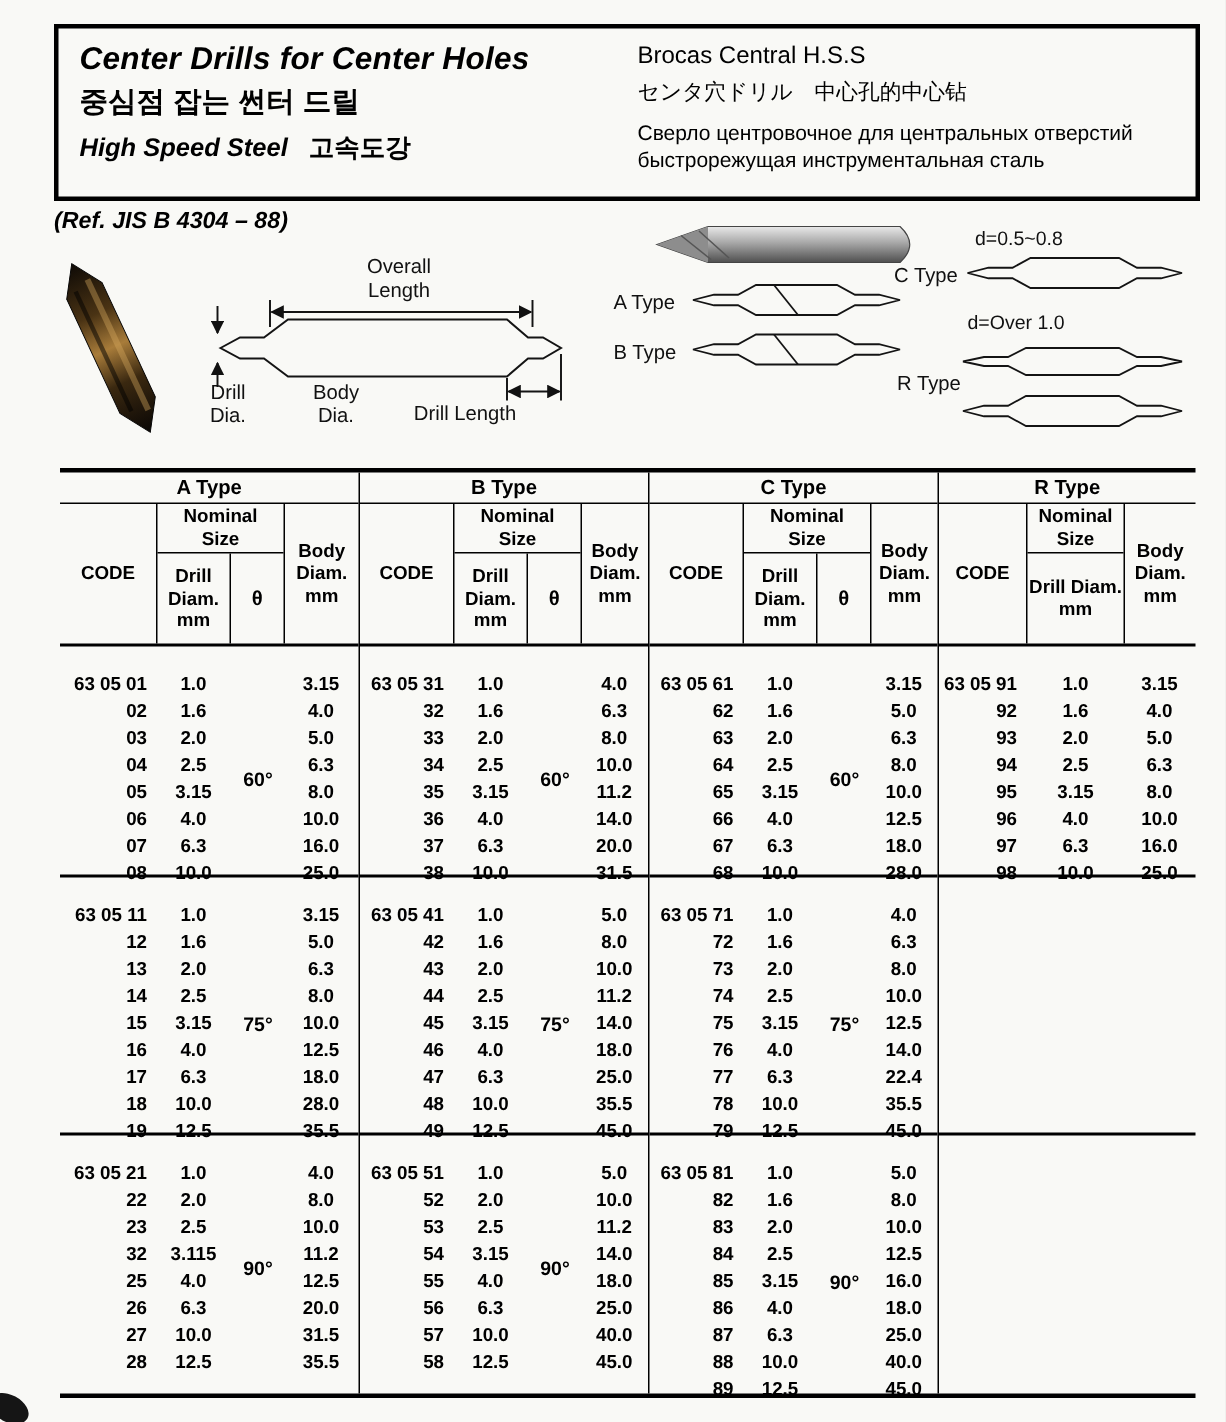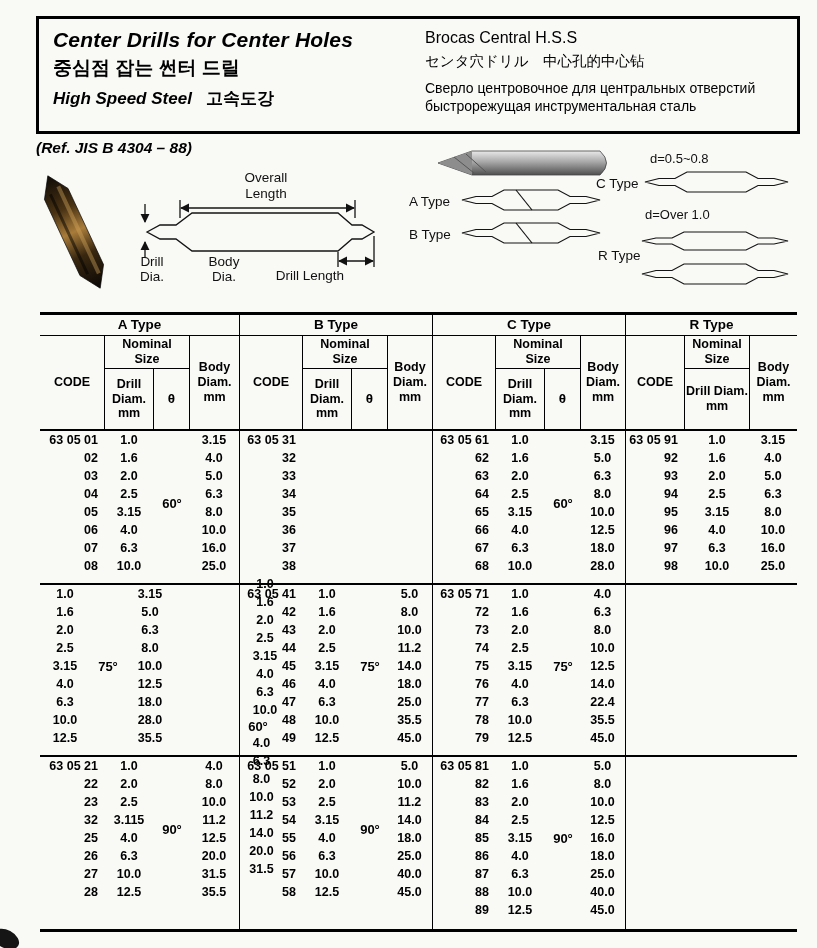--- a/index.html
+++ b/index.html
@@ -36,21 +36,21 @@
   .hcell { display:flex; align-items:center; justify-content:center; text-align:center; white-space:pre-line; }
   .h-nominal { border-left:1.3px solid #000; border-right:1.3px solid #000; display:flex; flex-direction:column; }
   .h-nom-title { height:33px; border-bottom:1.3px solid #000; display:flex; align-items:center; justify-content:center; white-space:pre-line; text-align:center; }
   .h-drill { border-right:1.3px solid #000; }
   .h-theta { flex:1; font-size:13.5px; }
   .h-body { flex:1; }
   .ga .h-code{width:64px} .ga .h-nominal{width:86px} .ga .h-drill{width:49px}
   .gb .h-code,.gc .h-code{width:62px} .gb .h-nominal,.gc .h-nominal{width:86px} .gb .h-drill,.gc .h-drill{width:49px}
   .gr .h-code{width:58px} .gr .h-nominal{width:66px} .gr .h-drill-r{flex:1; border-right:none;}
 
-  .block { padding-top:0; }
+  .block { padding-top:16px; }
   .b0 { height:152px; }
   .b1 { height:172px; border-top:2px solid #000; }
   .b2 { height:174px; border-top:2px solid #000; }
   .rows-wrap { display:flex; }
   .c-theta { display:flex; align-items:center; justify-content:center; }
   .ga .c-code{width:64px} .ga .c-drill{width:50px} .ga .c-theta{width:36px} .ga .c-body{width:48px}
   .gb .c-code,.gc .c-code{width:62px} .gb .c-drill,.gc .c-drill{width:50px} .gb .c-theta,.gc .c-theta{width:36px} .gb .c-body,.gc .c-body{width:43px}
   .gr .c-code{width:58px} .gr .c-drill{width:66px} .gr .c-body{width:46px}
   .cell { height:18px; line-height:18px; font-size:12.5px; font-weight:bold; white-space:nowrap; }
   .code-cell { text-align:right; padding-right:6px; }
@@ -204,20 +204,31 @@
               <div class="cell num-cell">6.3</div>
               <div class="cell num-cell">8.0</div>
               <div class="cell num-cell">10.0</div>
               <div class="cell num-cell">16.0</div>
               <div class="cell num-cell">25.0</div>
             </div>
           </div>
         </div>
       <div class="block b1">
           <div class="rows-wrap" style="height: 162px;">
+            <div class="scol c-code">
+              <div class="cell code-cell">63 05 11</div>
+              <div class="cell code-cell">12</div>
+              <div class="cell code-cell">13</div>
+              <div class="cell code-cell">14</div>
+              <div class="cell code-cell">15</div>
+              <div class="cell code-cell">16</div>
+              <div class="cell code-cell">17</div>
+              <div class="cell code-cell">18</div>
+              <div class="cell code-cell">19</div>
+            </div>
             <div class="scol c-drill">
               <div class="cell num-cell">1.0</div>
               <div class="cell num-cell">1.6</div>
               <div class="cell num-cell">2.0</div>
               <div class="cell num-cell">2.5</div>
               <div class="cell num-cell">3.15</div>
               <div class="cell num-cell">4.0</div>
               <div class="cell num-cell">6.3</div>
               <div class="cell num-cell">10.0</div>
               <div class="cell num-cell">12.5</div>
@@ -289,21 +300,21 @@
 Diam.
 mm</div>
             <div class="hcell h-theta">θ</div>
           </div>
         </div>
         <div class="hcell h-body">Body
 Diam.
 mm</div>
       </div>
       <div class="block b0">
-          <div class="rows-wrap" style="height: 144px; flex-direction: column;">
+          <div class="rows-wrap" style="height: 144px;">
             <div class="scol c-code">
               <div class="cell code-cell">63 05 31</div>
               <div class="cell code-cell">32</div>
               <div class="cell code-cell">33</div>
               <div class="cell code-cell">34</div>
               <div class="cell code-cell">35</div>
               <div class="cell code-cell">36</div>
               <div class="cell code-cell">37</div>
               <div class="cell code-cell">38</div>
             </div>

